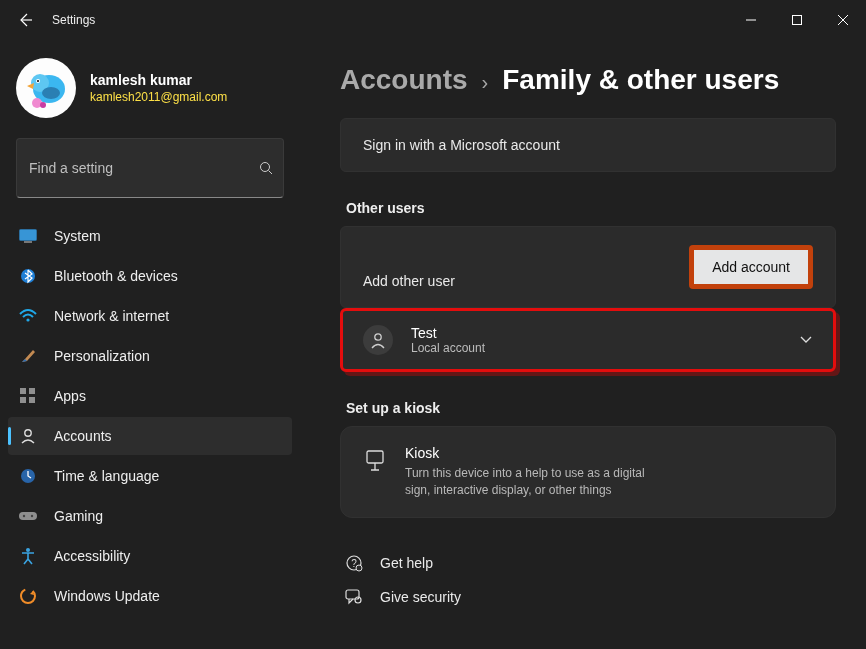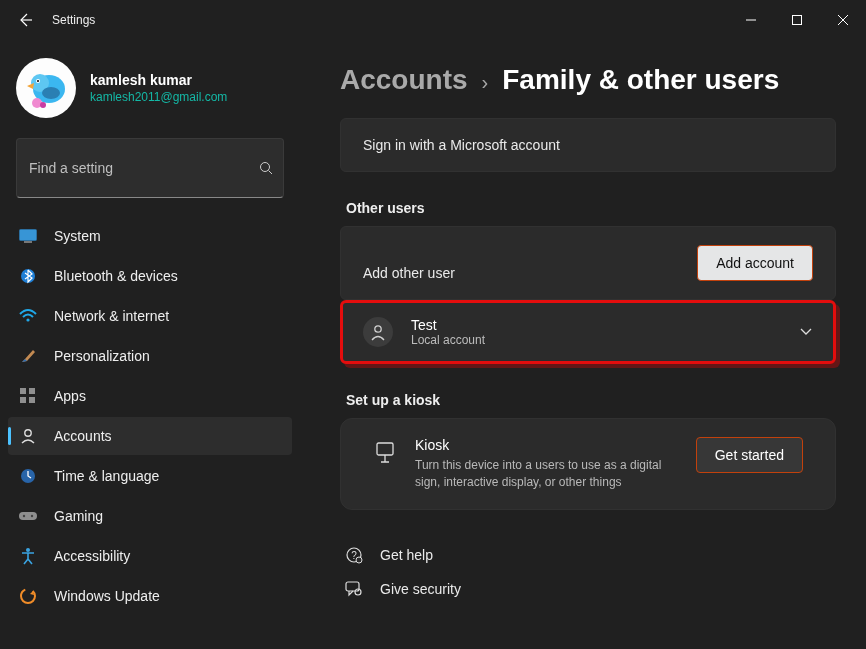--- a/index.html
+++ b/index.html
@@ -6,44 +6,44 @@
   .titlebar{height:40px;display:flex;align-items:center;padding-left:10px}
   .titlebar .back{width:30px;height:30px;display:flex;align-items:center;justify-content:center;color:#fff;border-radius:4px}
   .titlebar .title{font-size:12px;margin-left:12px;color:#eee}
   .winctrls{margin-left:auto;display:flex}
   .winctrls div{width:46px;height:40px;display:flex;align-items:center;justify-content:center;color:#eee;font-size:10px}
   .body{display:flex;height:calc(649px - 40px)}
   .sidebar{width:300px;padding:16px 8px 0 8px;box-sizing:border-box}
   .user{display:flex;align-items:center;padding:2px 8px 18px 8px}
   .avatar{width:60px;height:60px;border-radius:50%;background:#fdfdfd;margin-right:14px;display:flex;align-items:center;justify-content:center;overflow:hidden}
   .uname{font-size:14px;font-weight:600}
-  .uemail{font-size:12px;color:#14b8a6;margin-top:2px}
+  .uemail{font-size:12px;color:#fde047;margin-top:2px}
   .search{margin:2px 8px 18px 8px;background:#2d2d2d;border:1px solid #3a3a3a;border-bottom:1px solid #888;border-radius:4px;height:34px;display:flex;align-items:center;padding:12px 10px}
   .search input{flex:1;background:transparent;border:none;outline:none;color:#ddd;font-size:14px}
   .search input::placeholder{color:#bfbfbf}
   .navlist{display:flex;flex-direction:column}
   .navitem{display:flex;align-items:center;height:38px;border-radius:4px;margin:1px 0;padding:0 10px;color:#eee;font-size:14px;cursor:default;position:relative}
   .navitem.active{background:#2d2d2d}
   .navitem.active::before{content:"";position:absolute;left:0;top:10px;bottom:10px;width:3px;background:#4cc2ff;border-radius:2px}
   .nicon{width:20px;height:20px;margin-right:16px;display:flex;align-items:center;justify-content:center}
   .content{flex:1;padding:24px 30px 0 40px;box-sizing:border-box;overflow:auto}
   .breadcrumb{display:flex;align-items:baseline;gap:14px;margin-bottom:22px}
   .bc-parent{font-size:28px;color:#a9a9a9;font-weight:600}
   .bc-sep{color:#a9a9a9;font-size:20px}
   .bc-current{font-size:28px;font-weight:600}
   .card{background:#2b2b2b;border:1px solid #313131;border-radius:6px;padding:18px 22px;display:flex;align-items:center;color:#eaeaea;font-size:14px}
   .sect{font-size:14px;color:#eee;margin:28px 0 10px 6px;font-weight:700}
   .addrow{display:flex;align-items:flex-end}
-  .btn{background:#373737;border:1px solid #c2410c;border-radius:4px;height:34px;padding:0 18px;color:#fff;font-size:14px;display:flex;align-items:center;justify-content:center;margin-left:auto}
+  .btn{background:#373737;border:5px solid #c2410c;border-radius:4px;height:34px;padding:0 18px;color:#fff;font-size:14px;display:flex;align-items:center;justify-content:center;margin-left:auto}
   .btn.primary{background:#e5e6e7;color:#111}
   .highlight{border:3px solid #e40d0d;border-radius:6px;display:flex;align-items:center;background:#2b2b2b;padding:14px 20px;box-shadow:4px 4px 0 rgba(229,6,6,0.35)}
   .hl-avatar{width:30px;height:30px;border-radius:50%;background:#3c3c3c;display:flex;align-items:center;justify-content:center;margin-right:18px}
   .hl-name{font-size:14px;color:#fff}
   .hl-sub{font-size:12px;color:#bcbcbc}
-  .kiosk{display:flex;align-items:flex-start;background:#2b2b2b;border:1px solid #313131;border-radius:12px;padding:18px 32px;margin-top:10px}
+  .kiosk{display:flex;align-items:flex-start;background:#2b2b2b;border:1px solid #313131;border-radius:12px;padding:18px 22px;margin-top:10px}
   .kiosk-icon{width:24px;height:24px;margin-right:18px;margin-top:4px;display:flex;align-items:center;justify-content:center}
   .kiosk-text{flex:1}
   .kiosk-title{font-size:14px;color:#fff;margin-bottom:4px}
   .kiosk-desc{font-size:12px;color:#b9b9b9;max-width:250px;line-height:1.4}
   .footerlinks{margin-top:28px;padding-left:4px}
   .flink{display:flex;align-items:center;height:34px;color:#eaeaea;font-size:14px}
   .flink .ficon{width:20px;margin-right:16px;display:flex;align-items:center;justify-content:center}
 </style>
 </head>
 <body>
@@ -242,24 +242,21 @@
 
     <div class="kiosk">
       <span class="kiosk-icon">
         <svg width="20" height="22">
             <rect x="2" y="1" width="16" height="12" rx="1.5" fill="none" stroke="#ddd" stroke-width="1.3"></rect>
             <path d="M10 13 V20 M6 20 H14" stroke="#ddd" stroke-width="1.3"></path>
           </svg>
       </span>
       <div class="kiosk-text">
         <div class="kiosk-title">Kiosk</div>
-        <div class="kiosk-desc">Turn this device into a users to use as a digital sign, interactive display, or other things</div>
-      </div>
-      <div class="btn">
-        <span>Get started</span>
+        <div class="kiosk-desc">Turn this device into a help to use as a digital sign, interactive display, or other things</div>
       </div>
     </div>
 
     <div class="footerlinks">
       <div class="flink">
         <span class="ficon">
             <svg width="18" height="18">
               <circle cx="9" cy="9" r="7" fill="none" stroke="#ddd" stroke-width="1.2"></circle>
               <text x="9" y="13" text-anchor="middle" font-size="10" fill="#ddd">?</text>
               <circle cx="14" cy="14" r="3" fill="#2b2b2b" stroke="#ddd" stroke-width="1"></circle>

